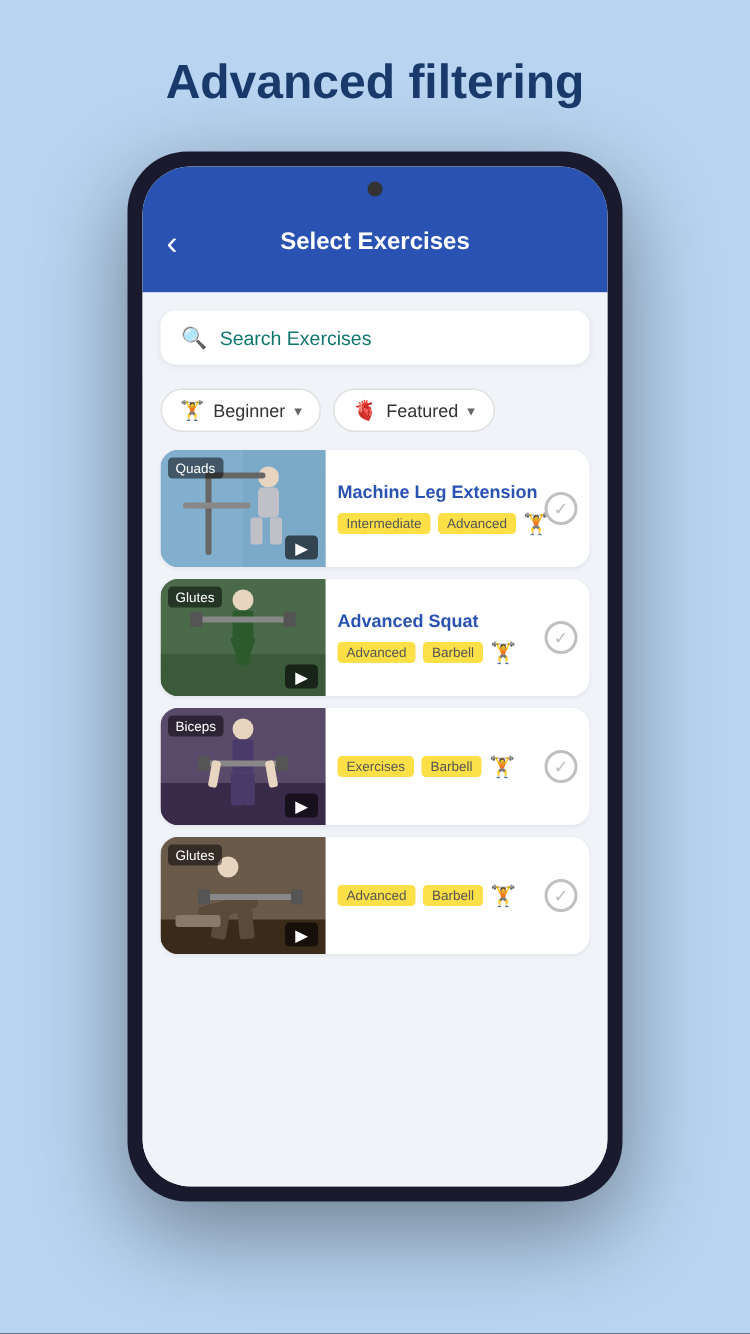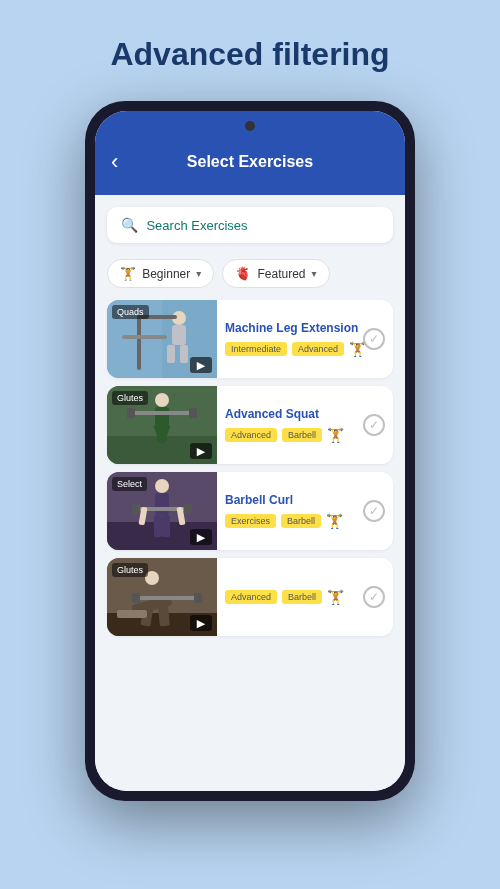--- a/index.html
+++ b/index.html
@@ -340,25 +340,24 @@
               <rect x="30" y="35" width="50" height="4" fill="#888" rx="2"></rect>
               <rect x="25" y="32" width="8" height="10" fill="#555" rx="1"></rect>
               <rect x="77" y="32" width="8" height="10" fill="#555" rx="1"></rect>
 
               <rect x="33" y="35" width="6" height="18" fill="#e8d5c0" rx="2" transform="rotate(10,36,44)"></rect>
               <rect x="71" y="35" width="6" height="18" fill="#e8d5c0" rx="2" transform="rotate(-10,74,44)"></rect>
 
               <rect x="47" y="43" width="8" height="22" fill="#4a3a6a" rx="2"></rect>
               <rect x="55" y="43" width="8" height="22" fill="#4a3a6a" rx="2"></rect>
             </svg>
-            <div class="thumb-label">Select</div>
+            <div class="thumb-label">Biceps</div>
             <div class="video-icon">▶</div>
           </div>
           <div class="exercise-info">
-            <div class="exercise-name">Barbell Curl</div>
             <div class="exercise-tags">
               <span class="tag">Exercises</span>
               <span class="tag">Barbell</span>
               <span class="dumbbell-icon">🏋️</span>
             </div>
           </div>
           <div class="check-circle">✓</div>
         </div>
 
         <div class="exercise-item">

